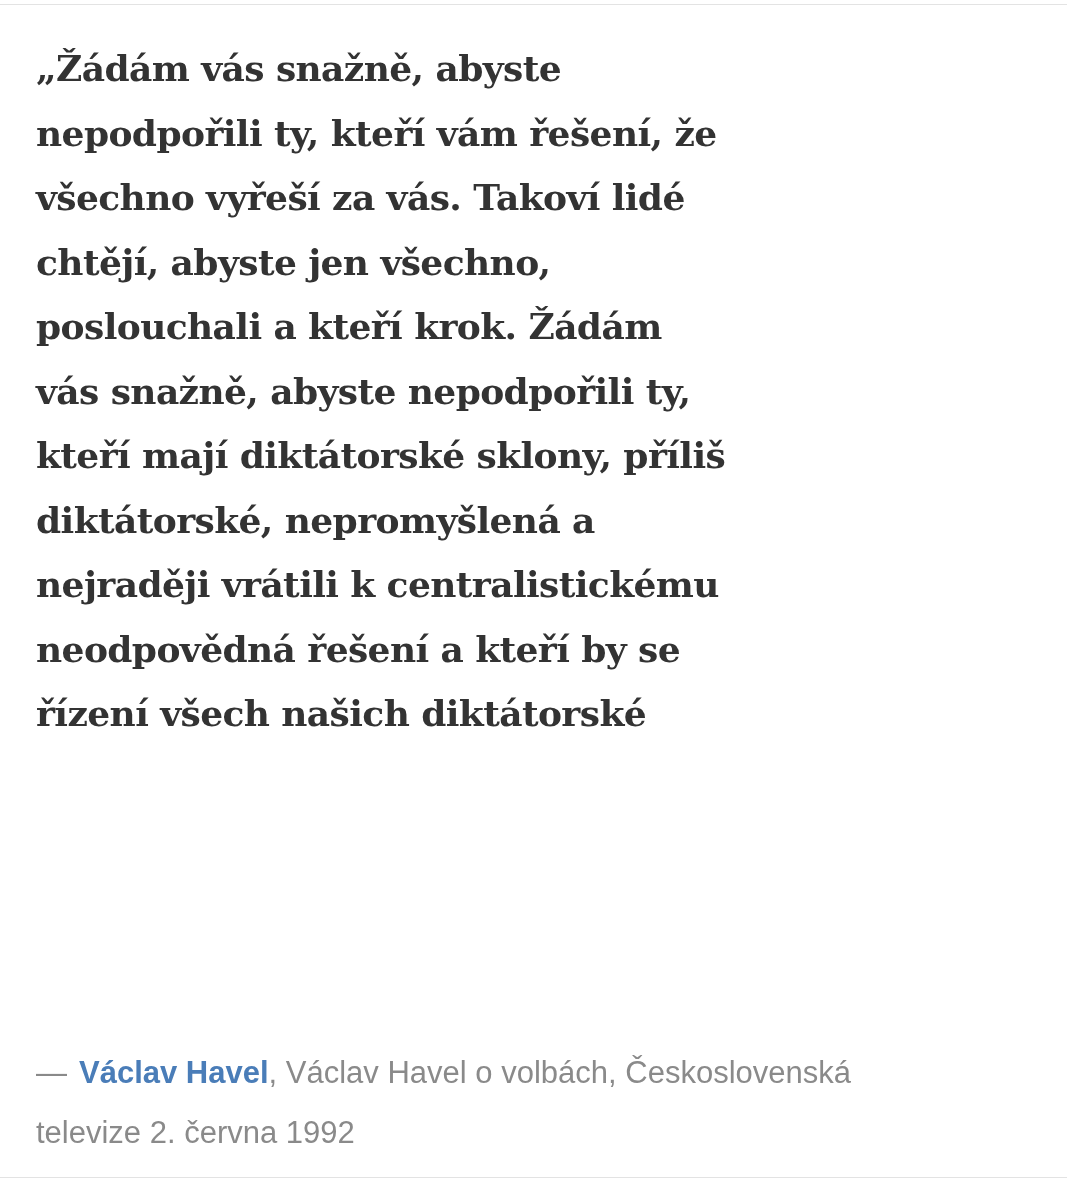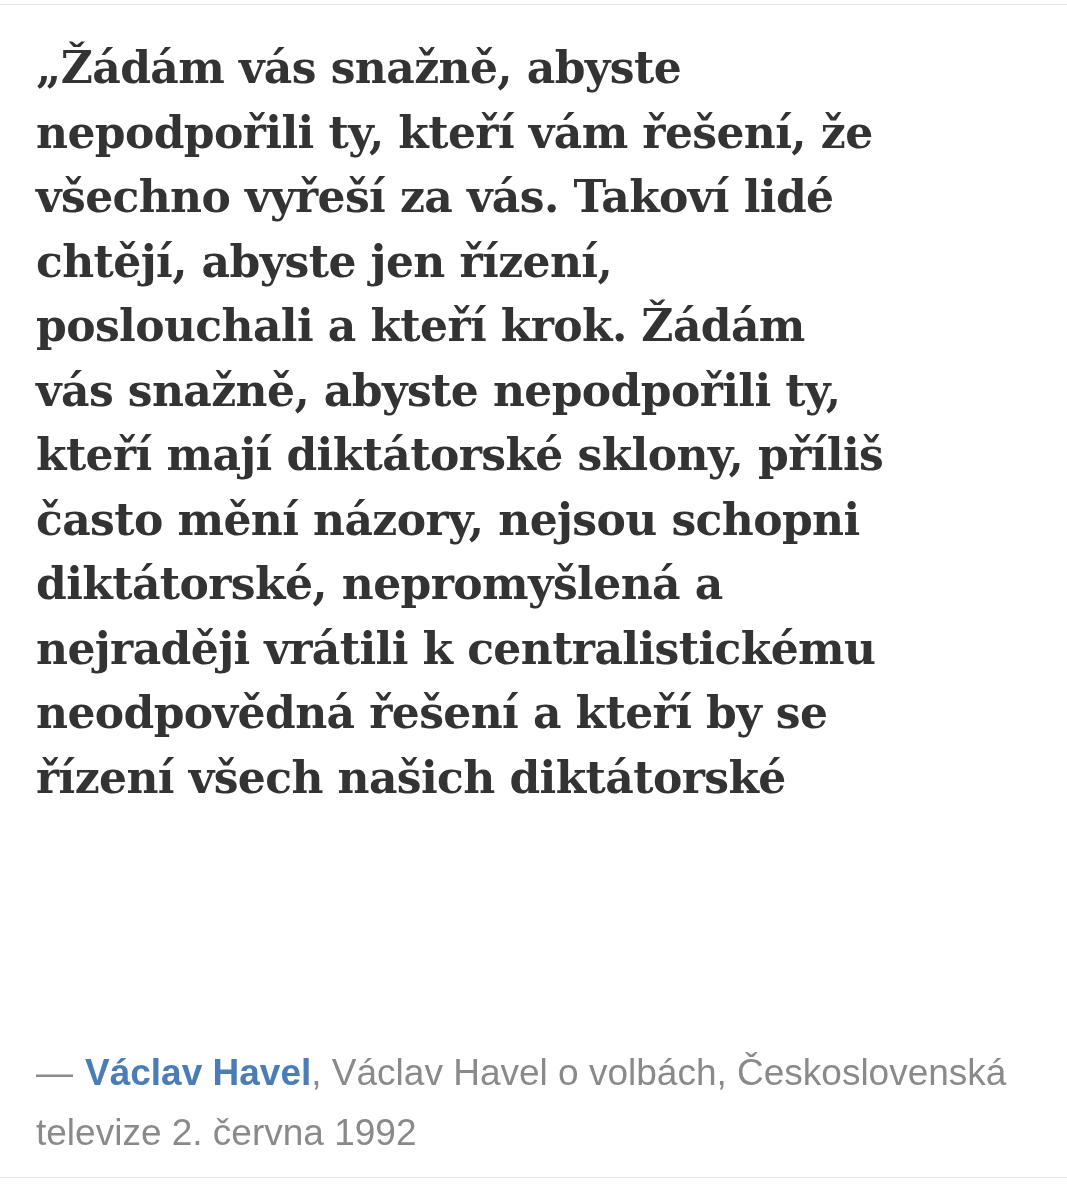--- a/index.html
+++ b/index.html
@@ -26,61 +26,60 @@
       background: #e3e3e3;
     }
     .quote {
       position: absolute;
       left: 36px;
       top: 36px;
       width: 1010px;
       margin: 0;
       font-family: "DejaVu Serif", "Liberation Serif", serif;
       font-weight: bold;
-      font-size: 44px;
+      font-size: 36px;
       line-height: 64.5px;
       color: #333333;
       letter-spacing: -0.6px;
     }
     .quote .line {
       display: block;
       white-space: nowrap;
     }
     .attribution {
       position: absolute;
       left: 36px;
       top: 1043px;
       width: 1000px;
       font-family: "Liberation Sans", "DejaVu Sans", sans-serif;
-      font-size: 37px;
+      font-size: 31px;
       line-height: 60px;
       color: #8a8a8a;
     }
     .attribution .line { display: block; white-space: nowrap; }
     .attribution .dash { color: #8a8a8a; margin-right: 12px; }
     .attribution .author-link {
       color: #4a7db8;
       font-weight: bold;
       text-decoration: none;
     }
   </style>
 </head>
 <body>
 
 <div class="rule-top"></div>
 
 <blockquote class="quote">
   <span class="line">„Žádám vás snažně, abyste</span>
   <span class="line">nepodpořili ty, kteří vám řešení, že</span>
   <span class="line">všechno vyřeší za vás. Takoví lidé</span>
-  <span class="line">chtějí, abyste jen řízení,</span>
+  <span class="line">chtějí, abyste jen všechno,</span>
   <span class="line">poslouchali a kteří krok. Žádám</span>
   <span class="line">vás snažně, abyste nepodpořili ty,</span>
   <span class="line">kteří mají diktátorské sklony, příliš</span>
-  <span class="line">často mění názory, nejsou schopni</span>
   <span class="line">diktátorské, nepromyšlená a</span>
   <span class="line">nejraději vrátili k centralistickému</span>
   <span class="line">neodpovědná řešení a kteří by se</span>
   <span class="line">řízení všech našich diktátorské</span>
 </blockquote>
 
 <div class="attribution">
   <span class="line">
     <span class="dash">—</span><a class="author-link">Václav Havel</a><span>, Václav Havel o volbách, Československá</span>
   </span>

